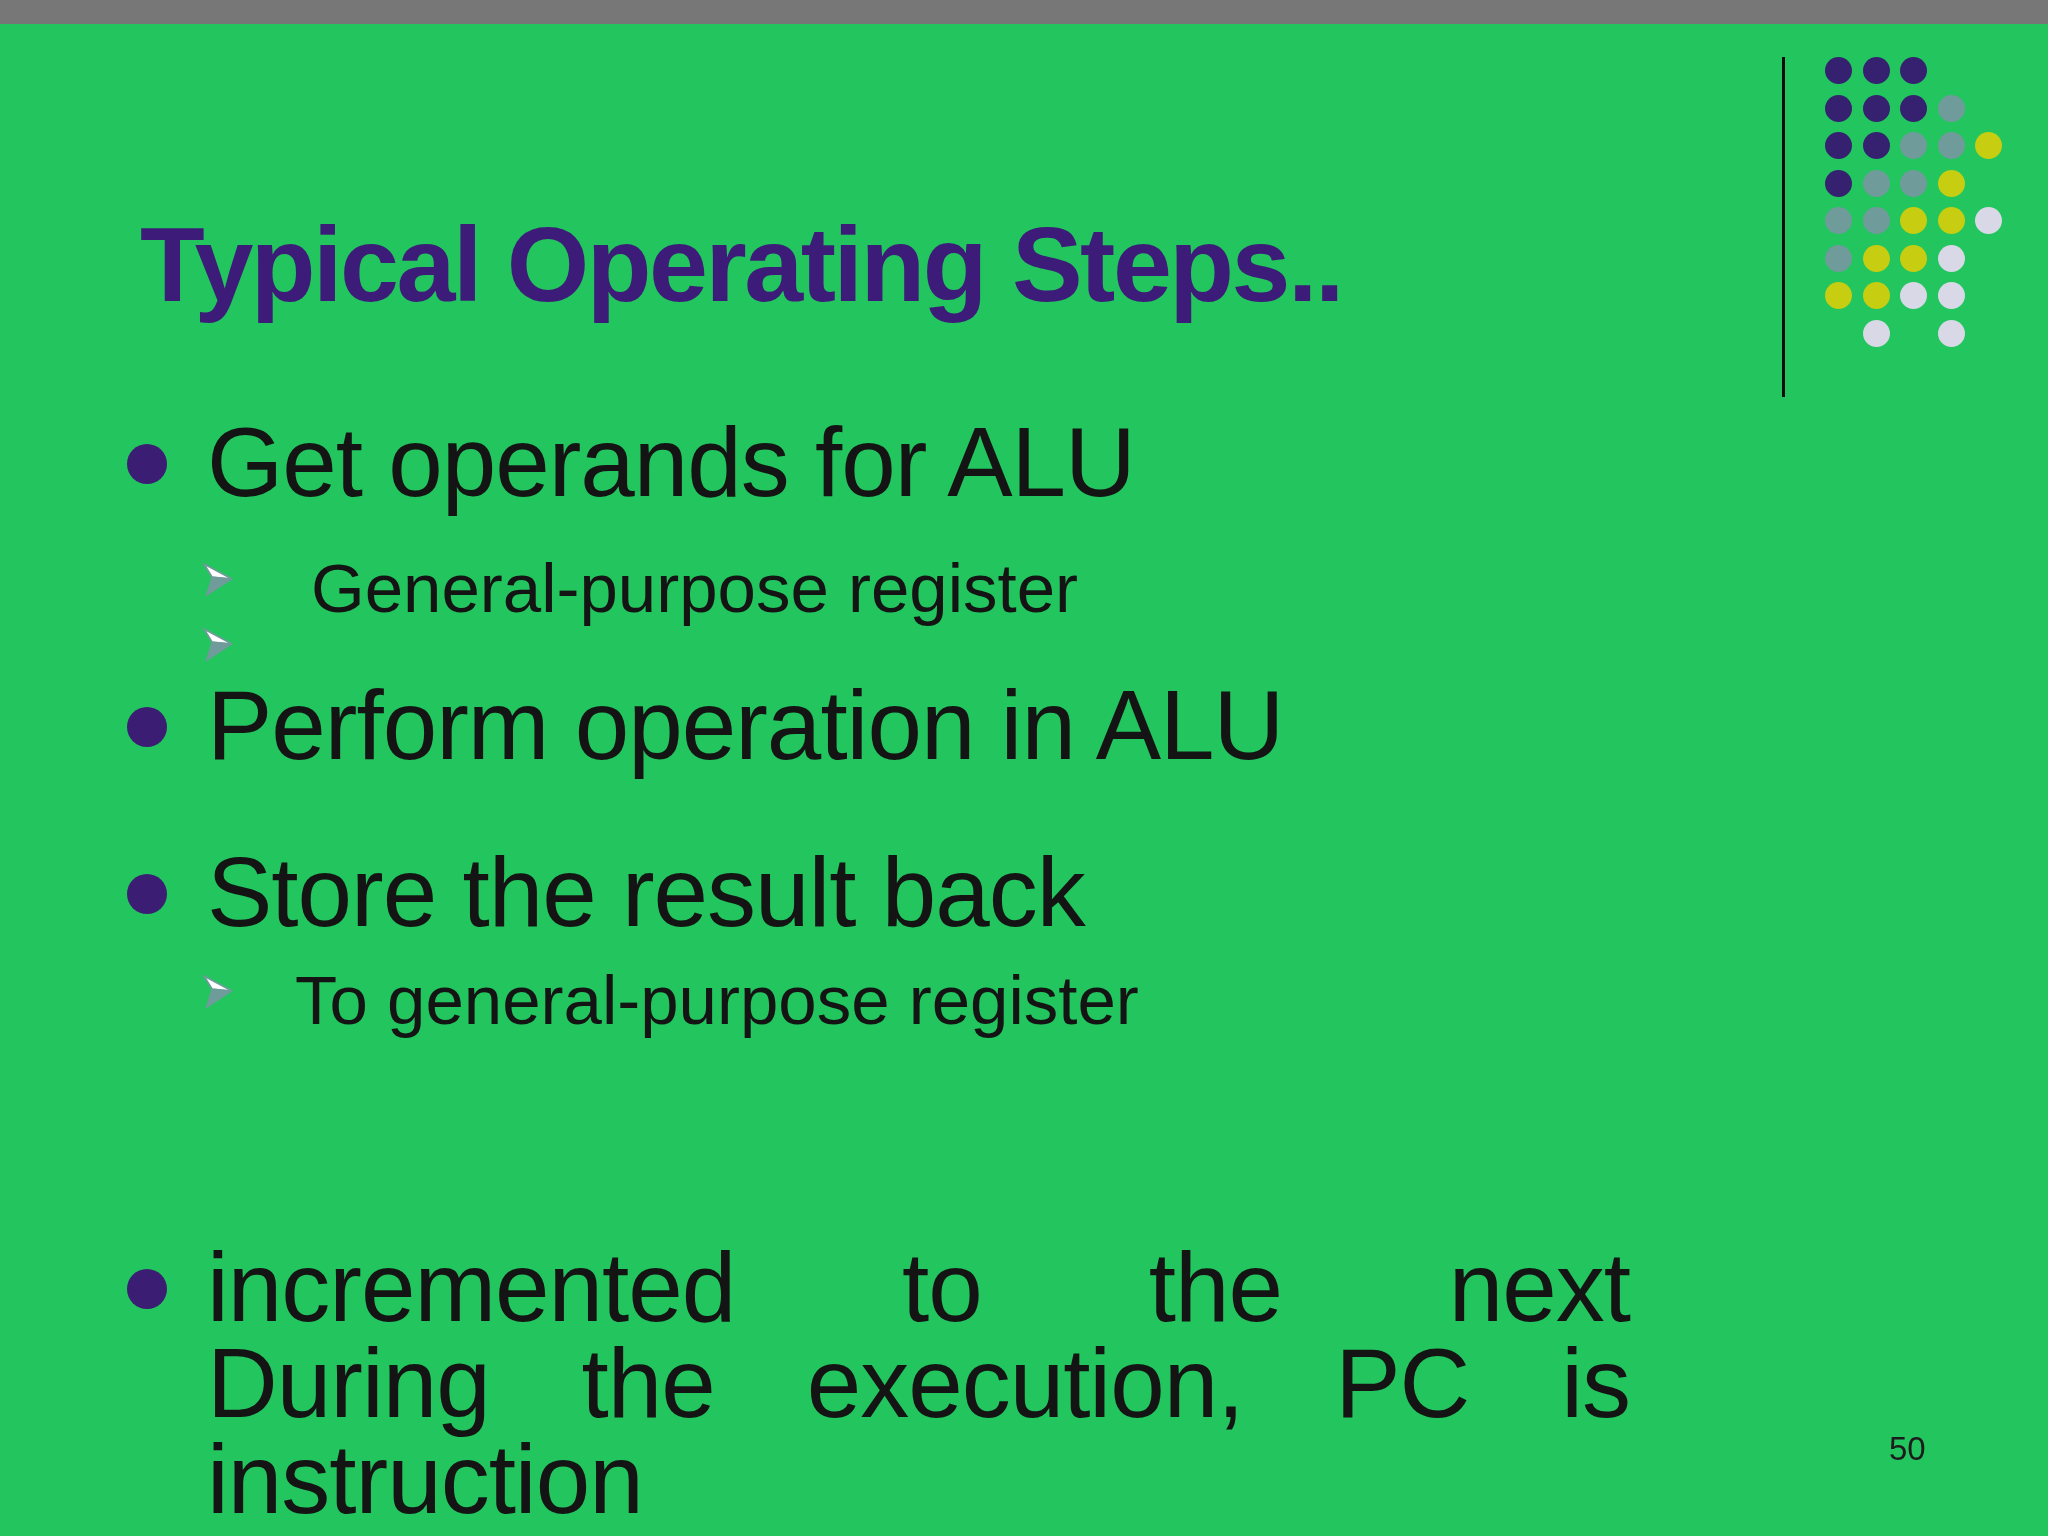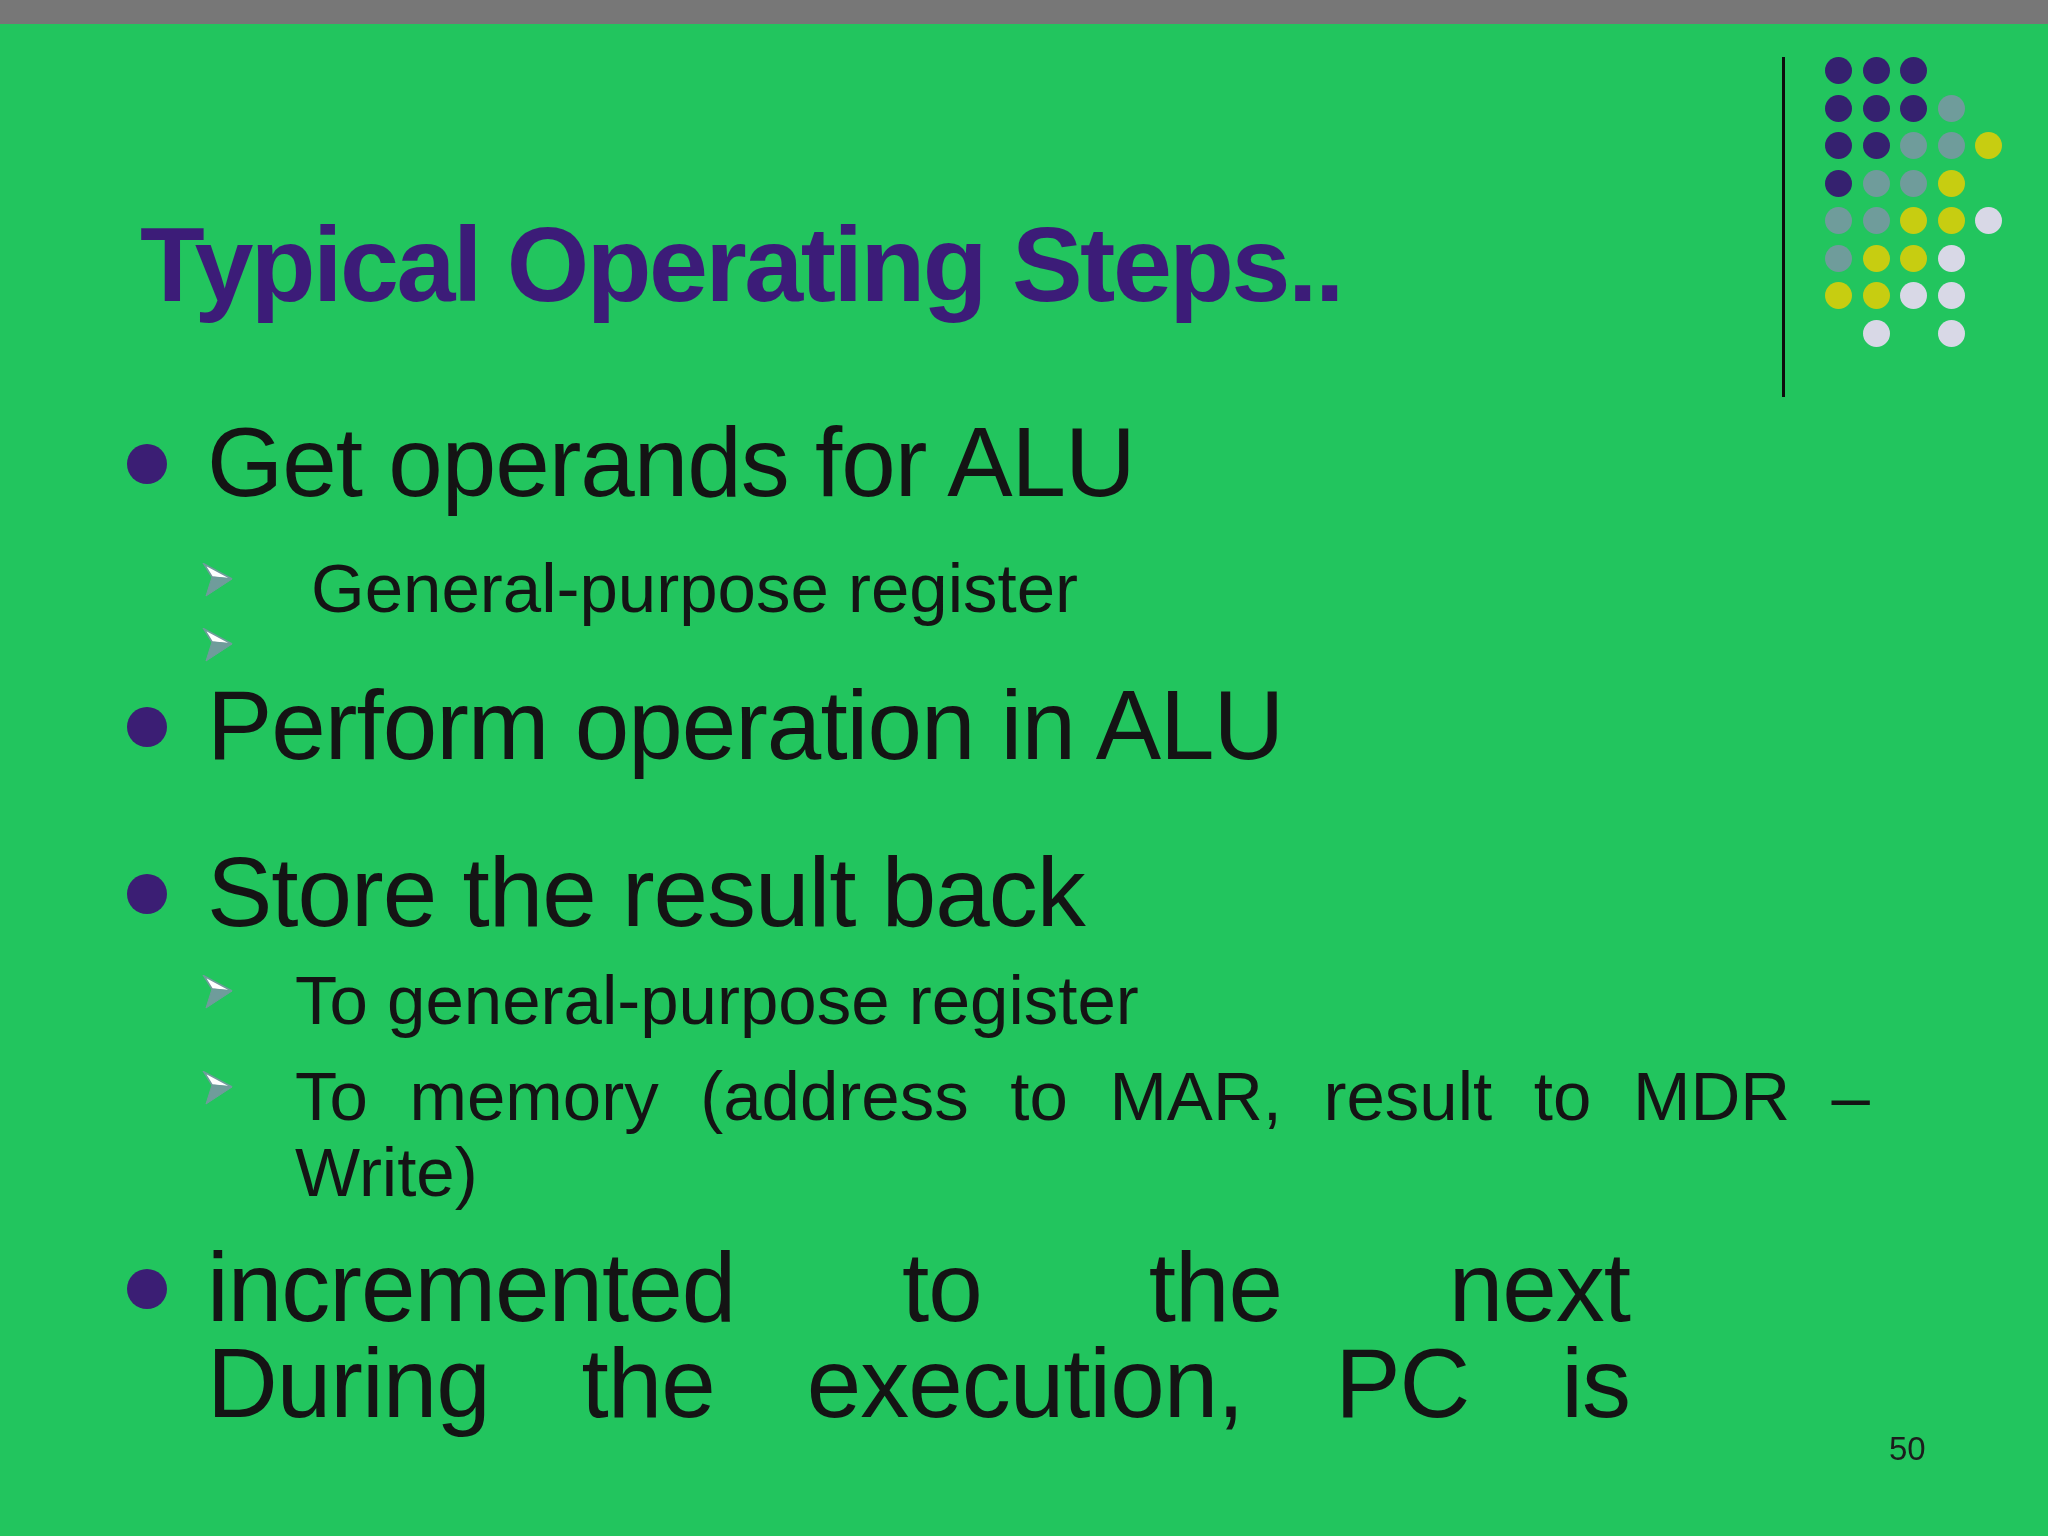--- a/index.html
+++ b/index.html
@@ -162,34 +162,25 @@
   <div class="row r-s3">
     <svg class="arrow" viewBox="0 0 34 36">
       <polygon points="3,1 31,16 11,14" fill="#ffffff" stroke="#6F9C9B" stroke-width="1.7"></polygon>
       <polygon points="11,14 31,16 5,33" fill="#6F9C9B" stroke="#6F9C9B" stroke-width="1"></polygon>
     </svg>
     <div class="t2">
       <div class="line">To general-purpose register</div>
     </div>
   </div>
 
-  <div class="row r-s4">
-    <svg class="arrow" viewBox="0 0 34 36">
-      <polygon points="3,1 31,16 11,14" fill="#ffffff" stroke="#6F9C9B" stroke-width="1.7"></polygon>
-      <polygon points="11,14 31,16 5,33" fill="#6F9C9B" stroke="#6F9C9B" stroke-width="1"></polygon>
-    </svg>
-    <div class="t2">
-      <div class="line j">To memory (address to MAR, result to MDR –</div>
-      <div class="line">Write)</div>
-    </div>
-  </div>
 
   <div class="row r-b4">
     <span class="bullet-dot"></span>
     <div class="t1">
       <div class="line j">incremented to the next</div>
       <div class="line j">During the execution, PC is</div>
+      <div class="line">instruction</div>
     </div>
   </div>
 
   <div class="pagenum">50</div>
 
 </div>
 
 </body></html>

